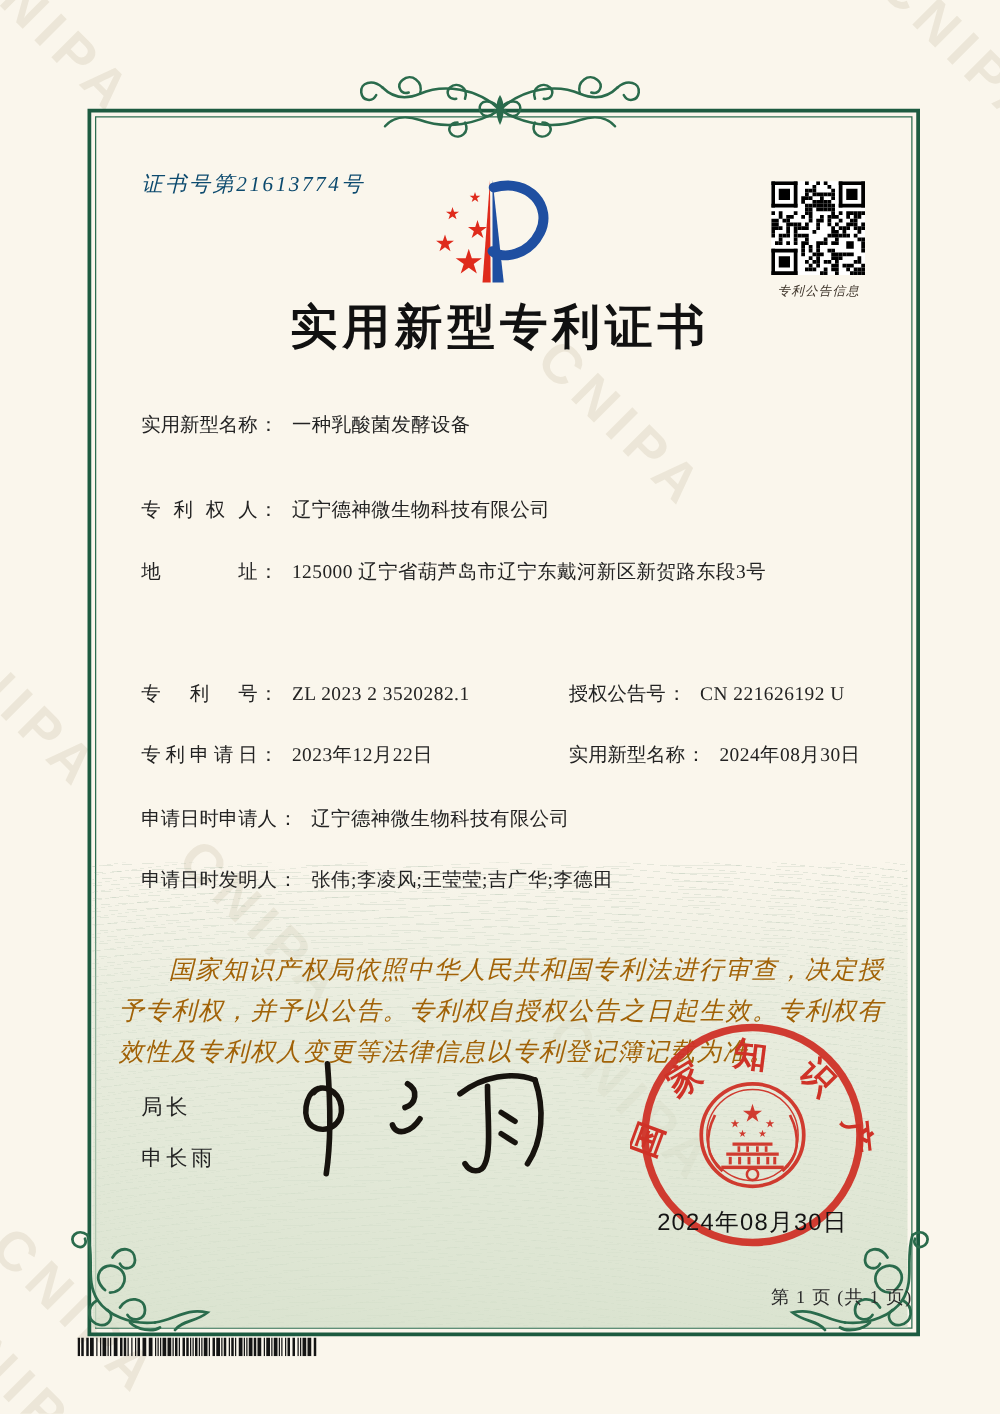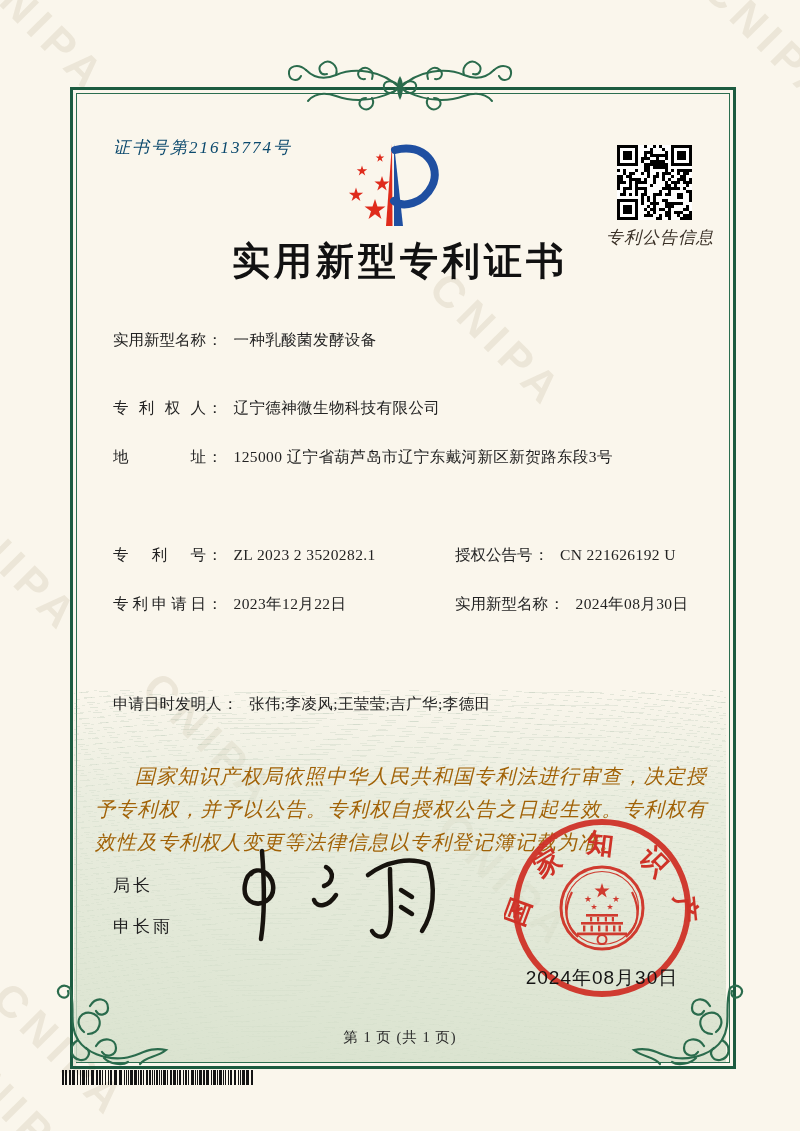--- a/index.html
+++ b/index.html
@@ -14,21 +14,21 @@
   .frame-inner{position:absolute;left:3px;top:3px;right:3px;bottom:3px;border:1px solid #2c6e50;}
   .waves{position:absolute;left:74px;top:690px;width:652px;height:372px;pointer-events:none;
     background:
       linear-gradient(to bottom, rgba(224,231,215,0) 0%, rgba(220,229,211,0.55) 30%, rgba(213,224,203,0.85) 100%),
       repeating-radial-gradient(120% 90% at 30% 165%, rgba(110,145,120,0.16) 0 1px, rgba(0,0,0,0) 1px 12px),
       repeating-radial-gradient(120% 90% at 75% 175%, rgba(110,145,120,0.13) 0 1px, rgba(0,0,0,0) 1px 15px);}
   
   .cert-no{position:absolute;left:113px;top:136px;font-size:17px;letter-spacing:2px;color:#0c4a6e;font-style:italic;}
   .logo{position:absolute;left:300px;top:138px;width:160px;height:95px;}
   .qr{position:absolute;left:617px;top:145px;width:75px;height:75px;background:#fff;}
-  .qr-caption{position:absolute;left:596px;top:226px;width:118px;text-align:right;font-size:17px;
+  .qr-caption{position:absolute;left:596px;top:226px;width:118px;text-align:center;font-size:10px;
       font-style:italic;color:#3a3026;letter-spacing:1px;}
   .title{position:absolute;left:70px;top:236px;width:660px;text-align:center;font-size:38px;font-weight:700;
       letter-spacing:4px;color:#111;}
   
   .rows{position:absolute;left:113px;top:330px;width:600px;height:400px;font-size:15.5px;text-decoration:underline;}
   .row{position:absolute;left:0;white-space:nowrap;}
   .lbl{display:inline-block;width:93px;text-align:justify;text-align-last:justify;vertical-align:bottom;}
   .lbl.wide{width:auto;text-align-last:auto;}
   .colon{margin:0 1px;}
   .val{margin-left:10px;letter-spacing:0.4px;}
@@ -36,21 +36,21 @@
   
   .statement{position:absolute;left:95px;top:760px;width:612px;font-size:20px;line-height:33px;
       text-align:justify;text-indent:2em;font-style:italic;letter-spacing:1px;color:#a16207;}
   
   .signoff{position:absolute;left:113px;top:874px;font-family:"Liberation Sans","DejaVu Sans",sans-serif;
       font-size:17px;letter-spacing:3px;color:#222;}
   .signoff div{margin-bottom:18px;}
   .signature{position:absolute;left:230px;top:843px;width:215px;height:100px;}
   .seal{position:absolute;left:504px;top:816px;width:196px;height:192px;}
   
-  .footer{position:absolute;left:70px;top:1028px;width:660px;text-align:center;font-size:14.5px;
+  .footer{position:absolute;left:70px;top:1028px;width:660px;text-align:right;font-size:14.5px;
       letter-spacing:1px;color:#2a2a2a;}
   .barcode{position:absolute;left:62px;top:1070px;width:195px;height:15px;}
   .ornament{position:absolute;pointer-events:none;}
 </style>
 </head>
 <body>
 
 <svg width="0" height="0" style="position:absolute">
   <defs>
     <symbol id="star" overflow="visible">
@@ -373,20 +373,23 @@
     <span class="lbl">地址</span><span class="colon">：</span><span class="val">125000 辽宁省葫芦岛市辽宁东戴河新区新贺路东段3号</span>
   </div>
   <div class="row" style="top:215px;width:600px">
     <span class="lbl">专利号</span><span class="colon">：</span><span class="val">ZL 2023 2 3520282.1</span>
     <span class="col2"><span>授权公告号</span><span class="colon">：</span><span class="val">CN 221626192 U</span></span>
   </div>
   <div class="row" style="top:264px;width:600px">
     <span class="lbl">专利申请日</span><span class="colon">：</span><span class="val">2023年12月22日</span>
     <span class="col2"><span>实用新型名称</span><span class="colon">：</span><span class="val">2024年08月30日</span></span>
   </div>
+  <div class="row" style="top:315px">
+    <span class="lbl wide">申请日时申请人</span><span class="colon">：</span><span class="val">辽宁德神微生物科技有限公司</span>
+  </div>
   <div class="row" style="top:364px">
     <span class="lbl wide">申请日时发明人</span><span class="colon">：</span><span class="val">张伟;李凌风;王莹莹;吉广华;李德田</span>
   </div>
 </div>
 
 <div class="statement">国家知识产权局依照中华人民共和国专利法进行审查，决定授予专利权，并予以公告。专利权自授权公告之日起生效。专利权有效性及专利权人变更等法律信息以专利登记簿记载为准。</div>
 
 <div class="signoff">
   <div>局长</div>
   <div>申长雨</div>

